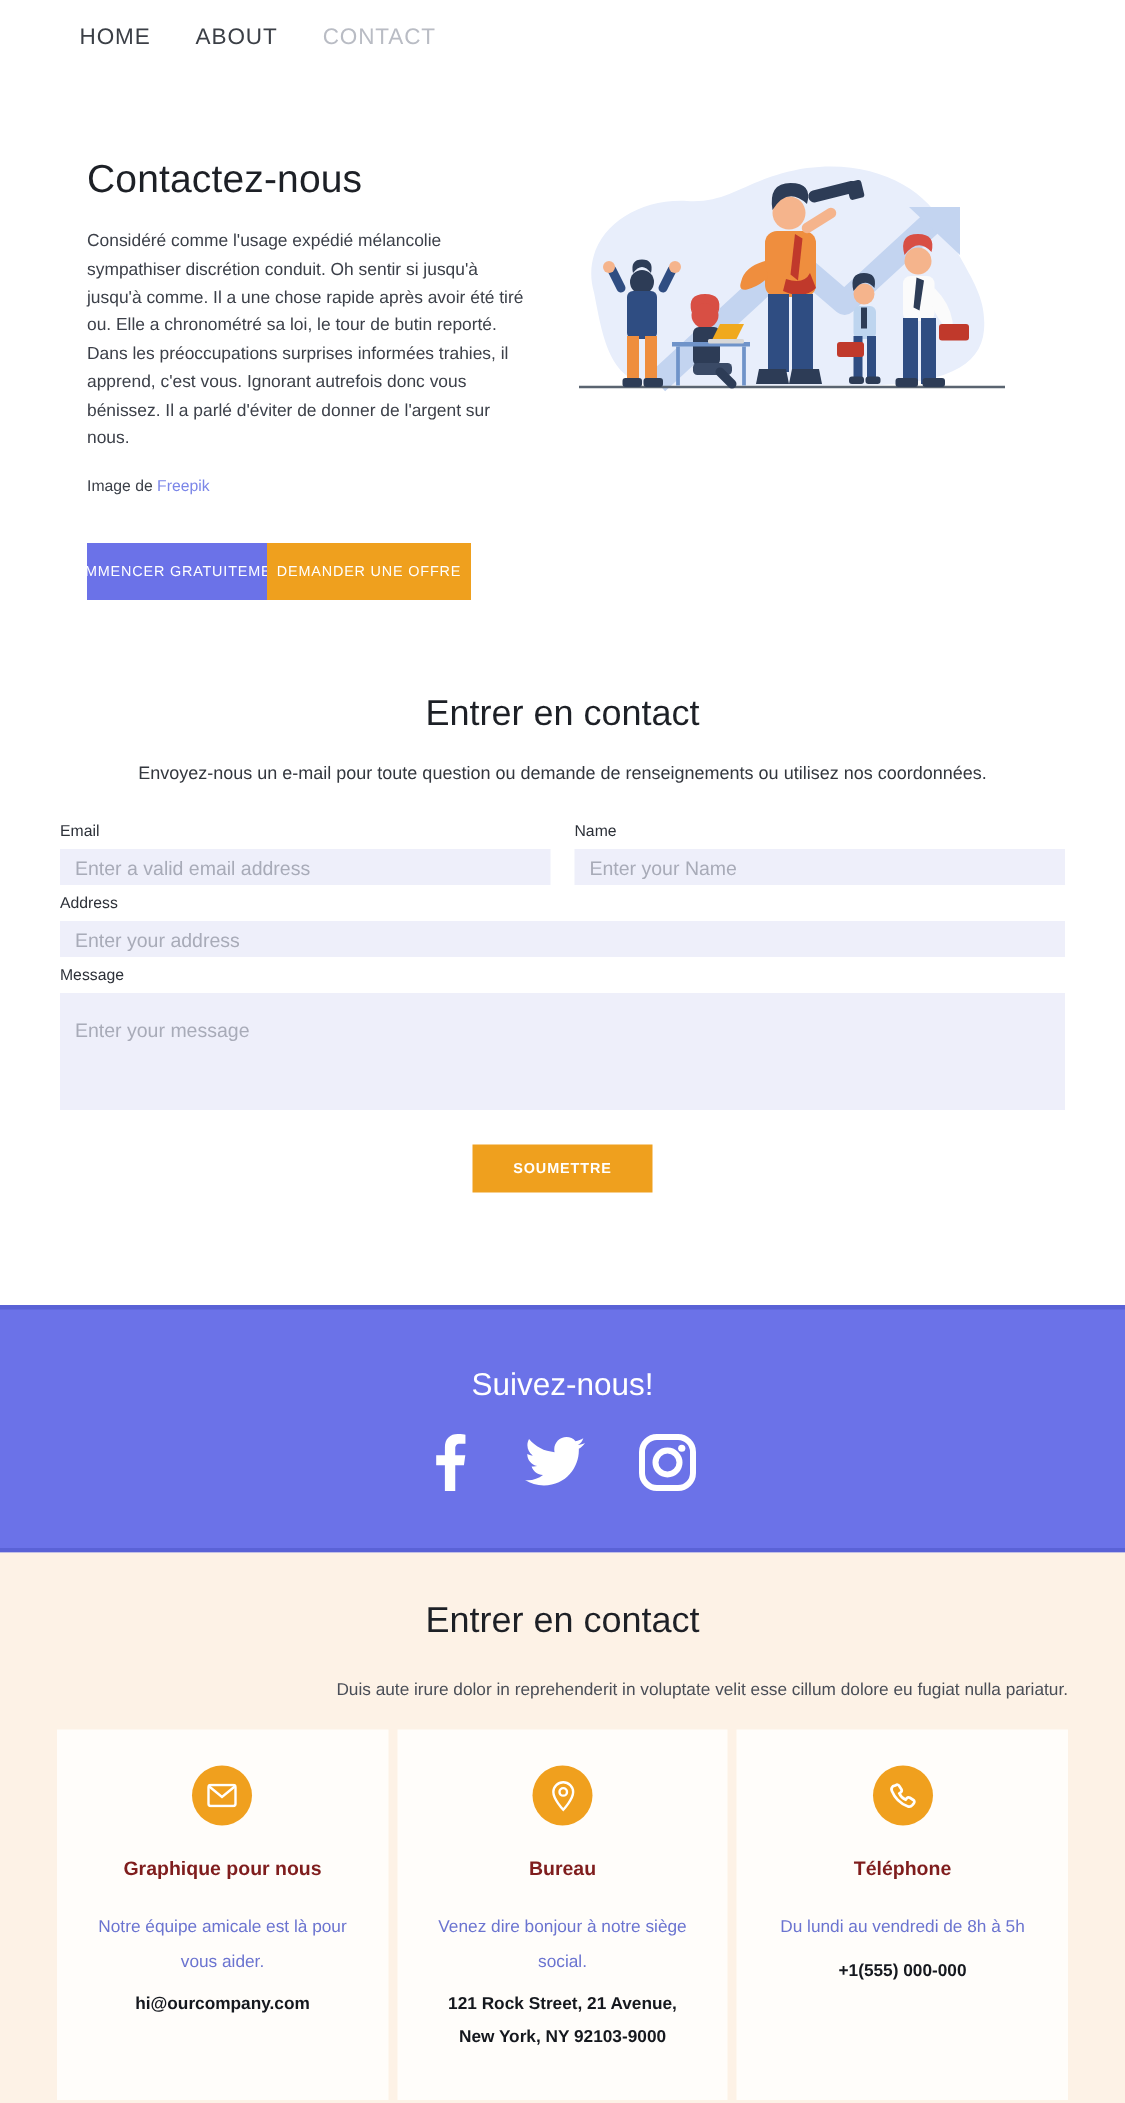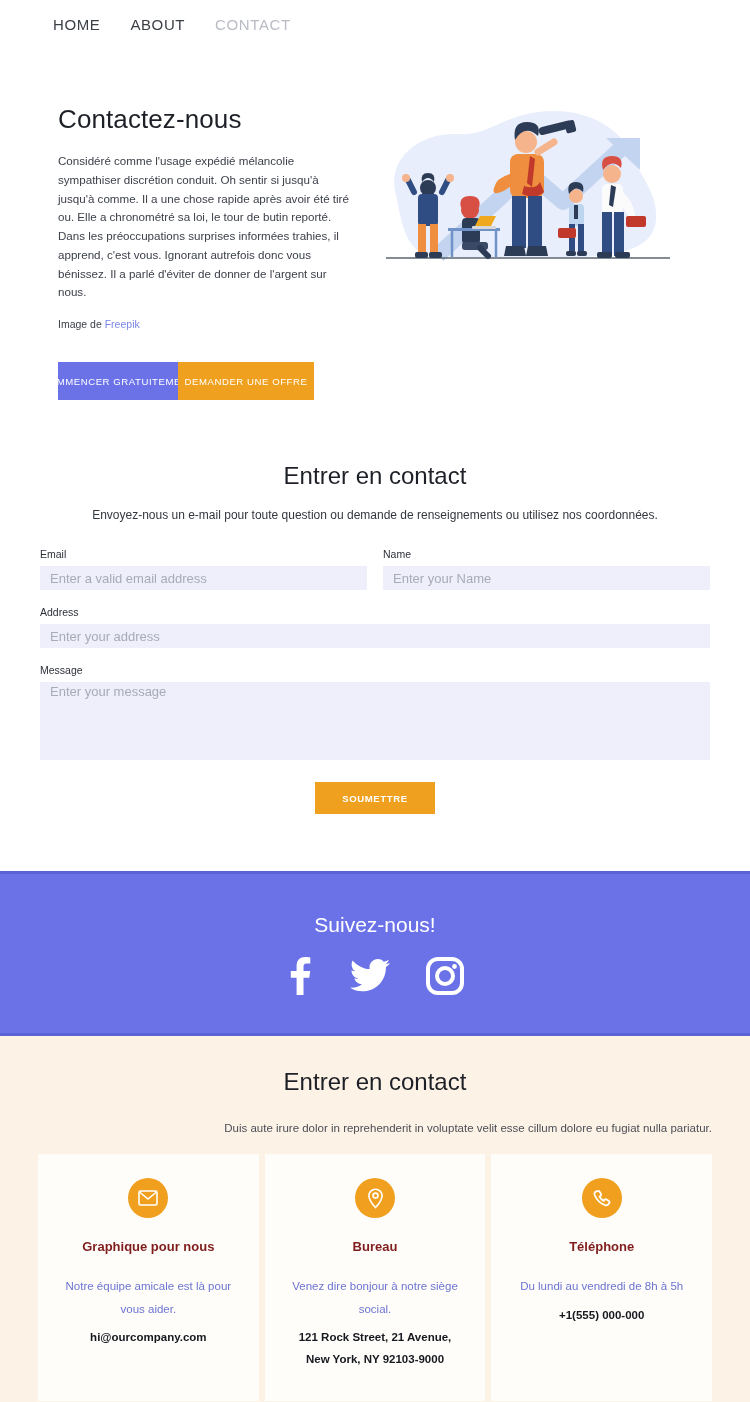--- a/index.html
+++ b/index.html
@@ -91,21 +91,21 @@
     font-weight: 400;
     color: #1d2026;
     margin-bottom: 18px;
   }
   .section-sub {
     text-align: center;
     font-size: 12px;
     color: #33373e;
     margin-bottom: 26px;
   }
-  .form-row { display: flex; gap: 16px; margin-bottom: 16px; align-items: flex-end; }
+  .form-row { display: flex; gap: 16px; margin-bottom: 6px; align-items: flex-end; }
   .field { flex: 1; }
   .field-label {
     display: block;
     font-size: 10.5px;
     color: #2c3038;
     margin-bottom: 6px;
   }
   .input, .textarea {
     width: 100%;
     background: #eeeffa;
@@ -113,41 +113,41 @@
     outline: none;
     font-size: 13px;
     color: #2c3038;
     padding: 0 10px;
     font-family: "Liberation Sans", sans-serif;
   }
   .input { height: 24px; }
   .input::placeholder, .textarea::placeholder { color: #a8abb8; }
   .textarea {
     height: 78px;
-    padding: 1px 10px;
+    padding: 16px 10px;
     resize: none;
     line-height: 1.4;
   }
   .submit-wrap { display: flex; justify-content: center; margin-top: 18px; }
   .btn-submit {
     background: #efa01e;
     color: #fff;
     border: none;
     width: 120px;
     height: 32px;
     font-size: 9.6px;
     font-weight: bold;
     letter-spacing: 0.6px;
     cursor: pointer;
     font-family: "Liberation Sans", sans-serif;
   }
 
   
   .social {
-    margin-top: 57px;
+    margin-top: 75px;
     height: 165px;
     background: #6b72e8;
     border-top: 3px solid #5a62d6;
     border-bottom: 3px solid #5a62d6;
     display: flex;
     flex-direction: column;
     align-items: center;
     justify-content: center;
   }
   .social-title {

